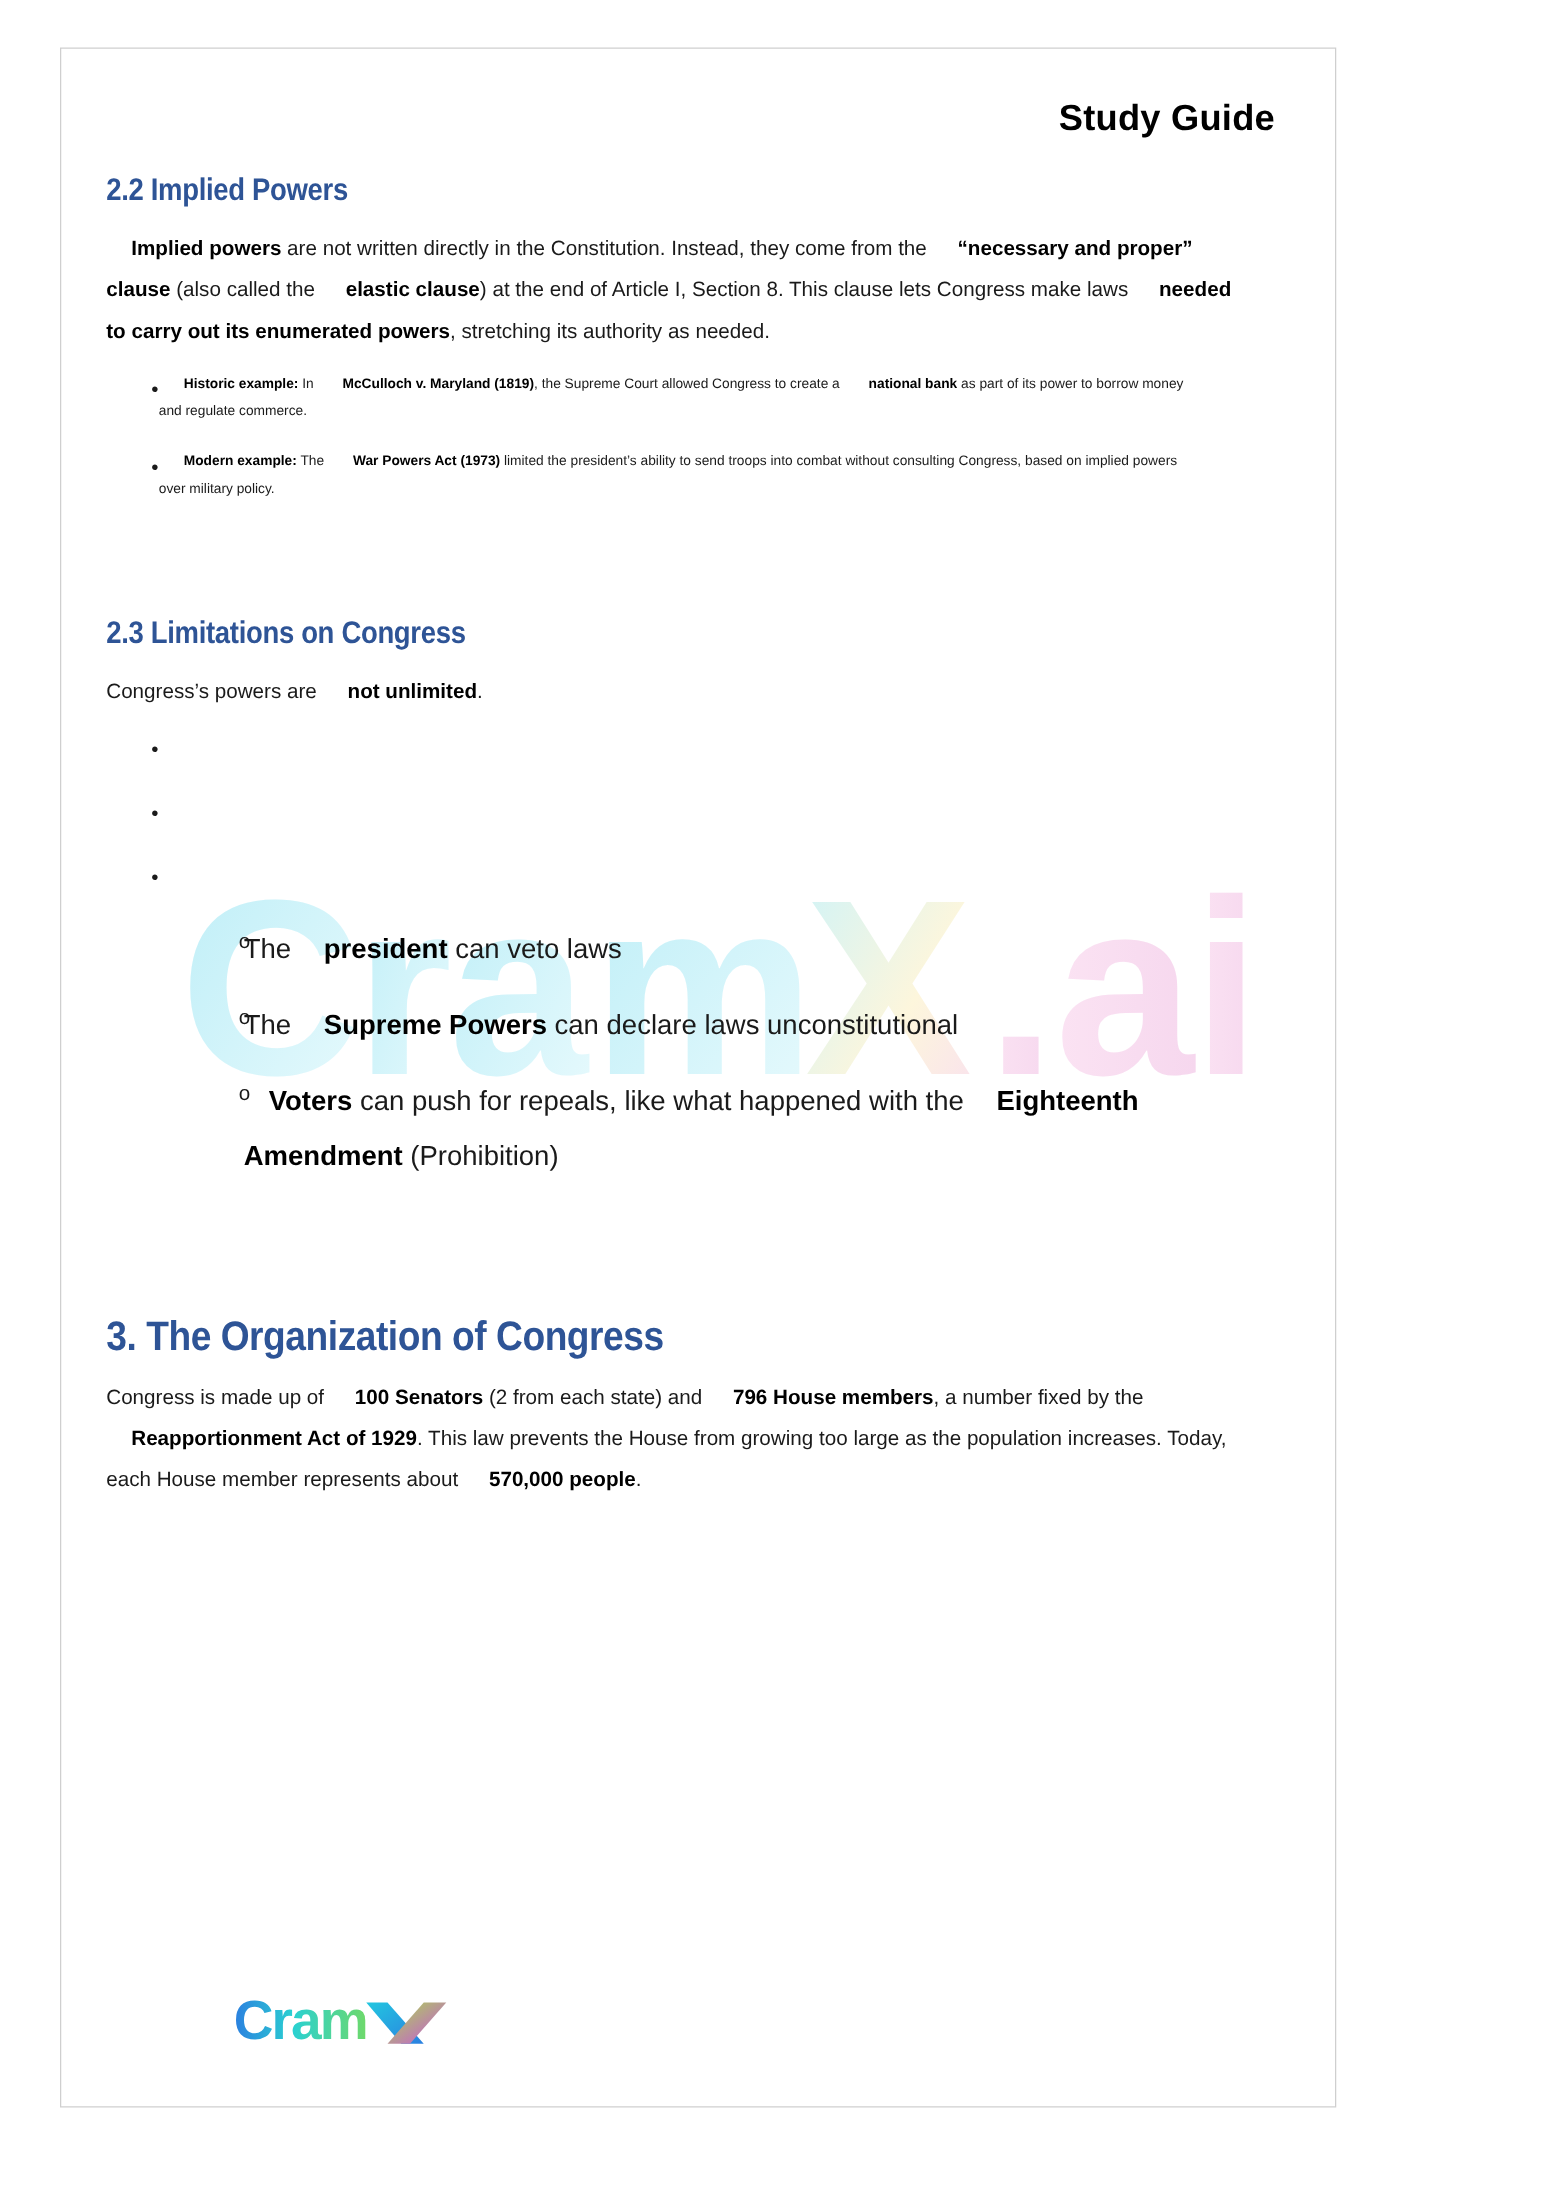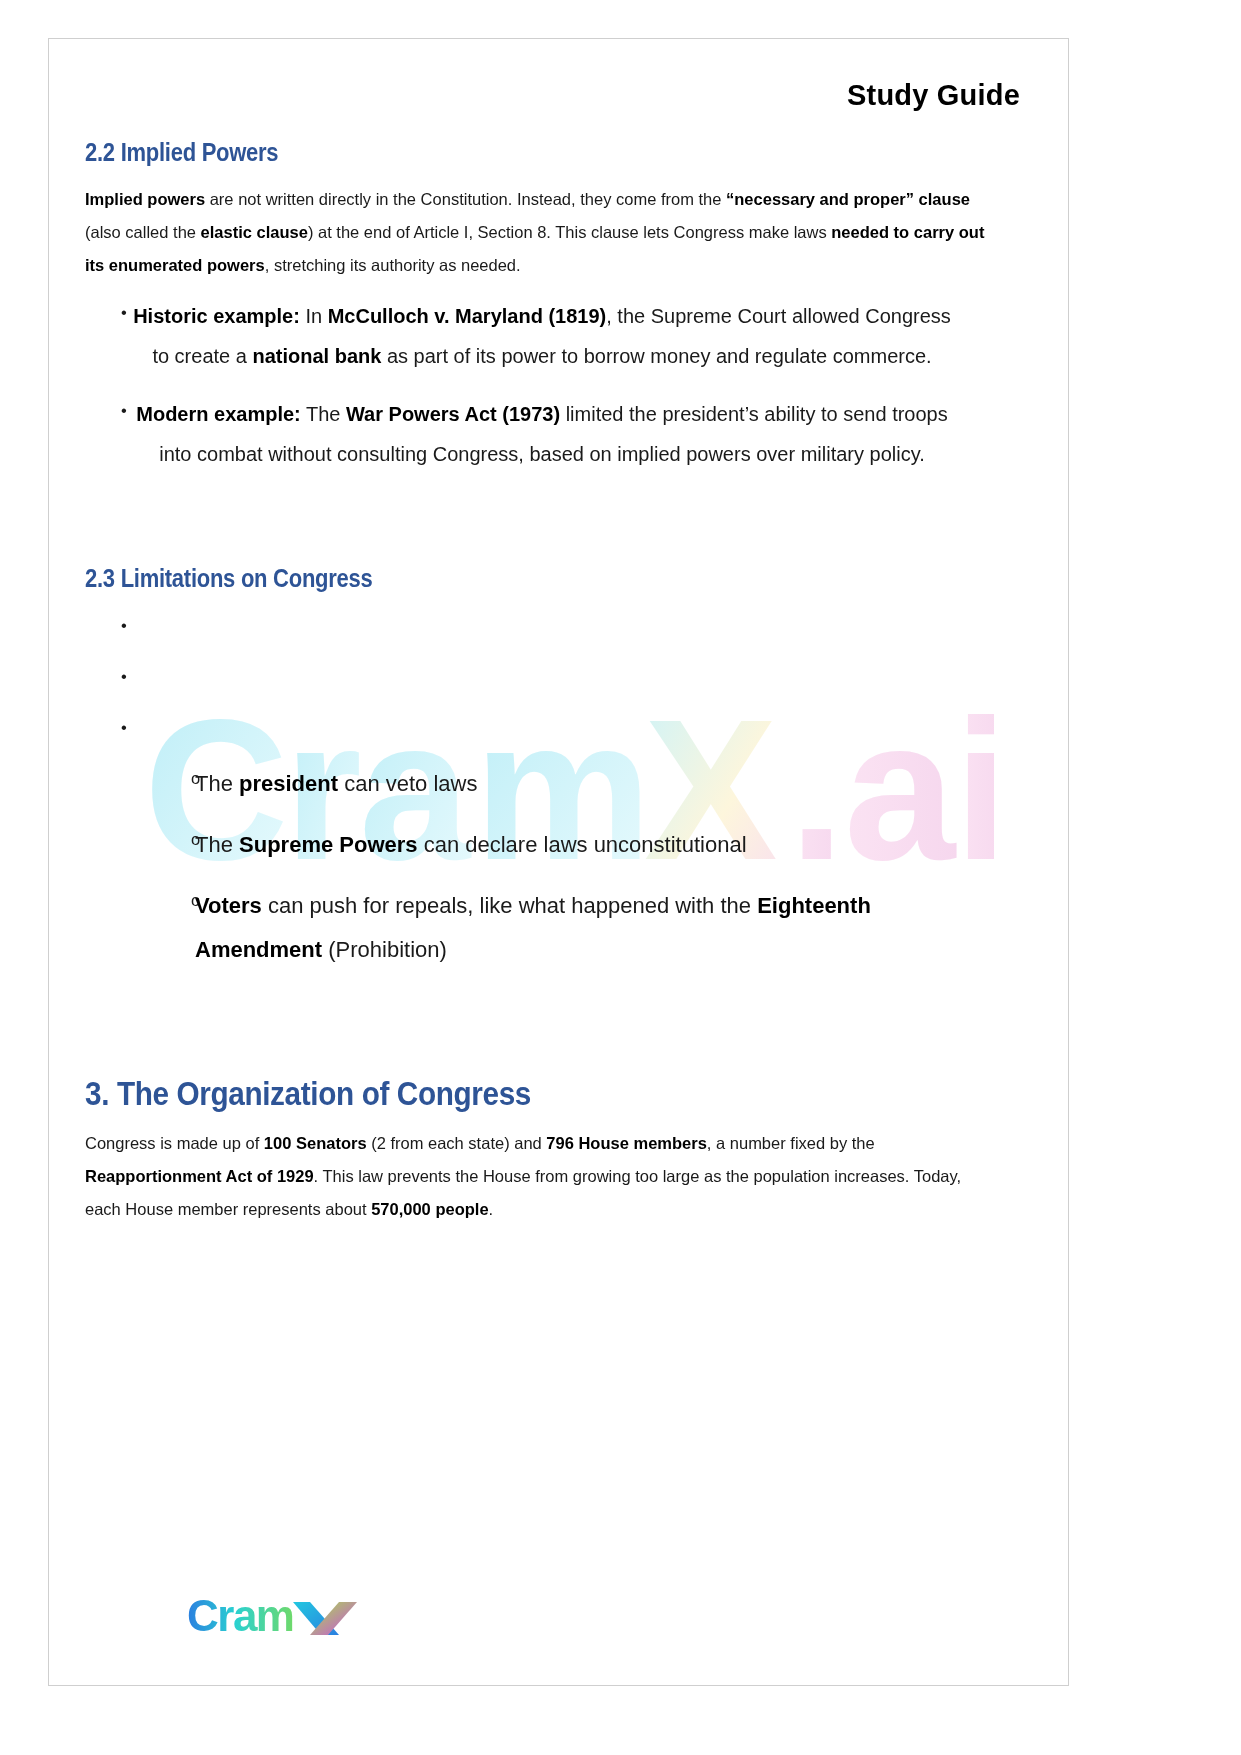--- a/index.html
+++ b/index.html
@@ -96,20 +96,21 @@
     font-size: 16.5px;
     color: #1a1a1a;
     line-height: 2.0;
     margin: 0 0 2px 0;
     max-width: 900px;
     text-align: left;
   }
   .para b, .bullet-text b, .subbullet-text b {
     font-weight: bold;
     color: #000;
+    margin-left: 20px;
   }
 
   
   .bullets { margin: 14px 0 0 0; padding: 0; }
   .bullet-row {
     display: flex;
     align-items: flex-start;
     margin-bottom: 18px;
   }
   .bullet-marker {
@@ -117,25 +118,24 @@
     flex: 0 0 42px;
     text-align: left;
     padding-left: 36px;
     box-sizing: border-box;
     font-size: 16.5px;
     line-height: 2.0;
     color: #1a1a1a;
   }
   .bullet-text {
     flex: 1 1 auto;
-    font-size: 20px;
+    font-size: 11px;
     line-height: 2.0;
     color: #1a1a1a;
     max-width: 830px;
-    text-align: center;
   }
 
   .subbullets { margin: 0; padding: 0; }
   .subbullet-row {
     display: flex;
     align-items: flex-start;
     margin-bottom: 17px;
   }
   .subbullet-marker {
     width: 110px;
@@ -220,20 +220,21 @@
           <span class="bullet-marker">•</span>
           <span class="bullet-text"><b>Modern example:</b> The <b>War Powers Act (1973)</b> limited the president’s ability to send troops into combat without consulting Congress, based on implied powers over military policy.</span>
         </div>
       </div>
     </div>
 
     <div class="spacer-lg"></div>
 
     <div>
       <div class="h-sub">2.3 Limitations on Congress</div>
+      <div class="para">Congress’s powers are <b>not unlimited</b>.</div>
 
       <div class="bullets">
         <div class="bullet-row">
           <span class="bullet-marker">•</span>
         </div>
         <div class="bullet-row">
           <span class="bullet-marker">•</span>
         </div>
         <div class="bullet-row">
           <span class="bullet-marker">•</span>

